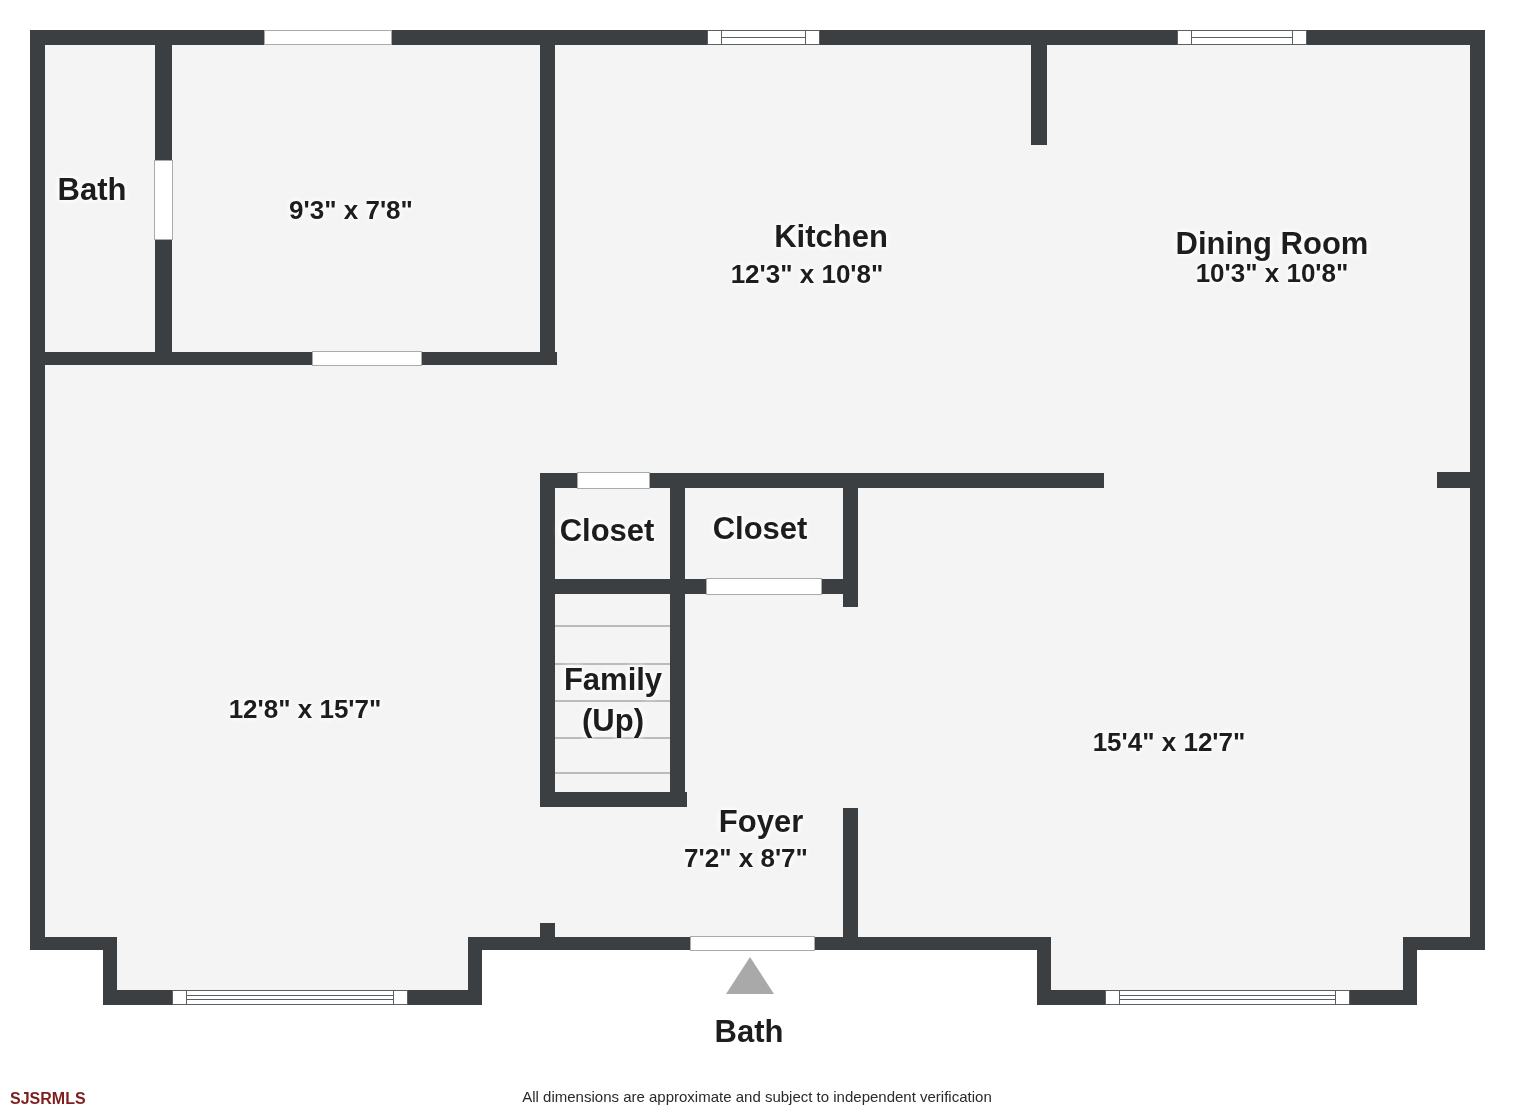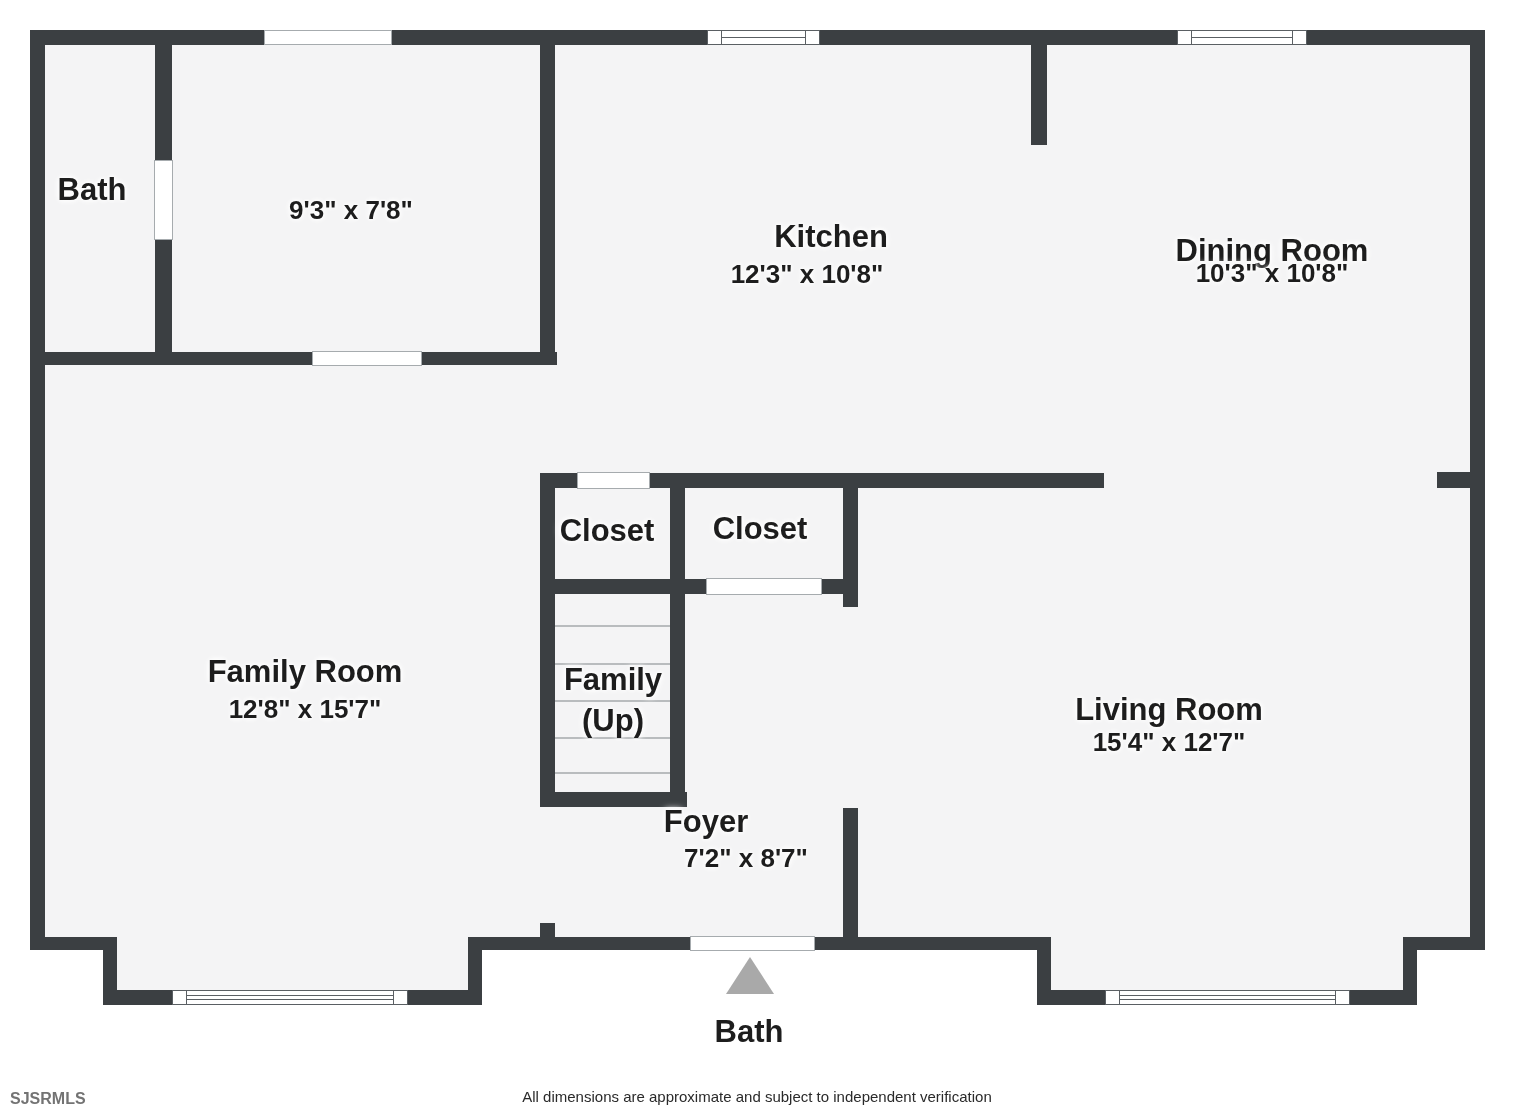--- a/index.html
+++ b/index.html
@@ -19,21 +19,21 @@
   .window .gl{position:absolute;left:14px;right:14px;height:1px;background:var(--window-border);}
   .window .gl.t{top:4px;} .window .gl.b{bottom:4px;} .window .gl.m{top:6px;}
   .tread{position:absolute;left:555px;width:115px;height:2px;background:var(--tread);}
   .lbl{position:absolute;transform:translate(-50%,-50%);font-weight:bold;color:var(--text);
        white-space:nowrap;text-shadow:0 0 4px #fff,0 0 6px #fff,0 0 8px #fff;}
   .lbl.name{font-size:31px;}
   .lbl.dims{font-size:26px;}
   .entry-arrow{position:absolute;left:750px;top:957px;transform:translateX(-50%);
        width:0;height:0;border-left:24px solid transparent;border-right:24px solid transparent;
        border-bottom:37px solid var(--entry-arrow);}
-  .footer-brand{position:absolute;left:10px;top:1090px;font-weight:bold;font-size:16px;color:#737373;}
+  .footer-brand{position:absolute;left:10px;top:1090px;font-weight:bold;font-size:16px;color:#7f1d1d;}
   .footer-note{position:absolute;left:757px;top:1096px;transform:translate(-50%,-50%);
        font-size:15px;color:#2a2a2a;}
 </style>
 </head>
 <body>
 
 <div class="plan">
 
   <div class="floor" style="left:30px;top:30px;width:1455px;height:920px;"></div>
   <div class="floor" style="left:103px;top:945px;width:379px;height:60px;"></div>
@@ -101,31 +101,29 @@
     <span class="cap l"></span>
     <span class="cap r"></span>
     <span class="gl t"></span>
     <span class="gl b"></span>
   </div>
 
   <div class="lbl name" style="left:92px;top:190px;">Bath</div>
   <div class="lbl dims" style="left:351px;top:210px;">9'3" x 7'8"</div>
   <div class="lbl name" style="left:807px;top:237px;margin-left:24px;">Kitchen</div>
   <div class="lbl dims" style="left:807px;top:274px;">12'3" x 10'8"</div>
-  <div class="lbl name" style="left:1272px;top:251px;">Dining Room</div>
+  <div class="lbl name" style="left:1272px;top:244px;">Dining Room</div>
   <div class="lbl dims" style="left:1272px;top:273px;">10'3" x 10'8"</div>
-  <div class="lbl name" style="left:305px;top:672px;">Family Room</div>
   <div class="lbl dims" style="left:305px;top:709px;">12'8" x 15'7"</div>
   <div class="lbl name" style="left:607px;top:531px;">Closet</div>
   <div class="lbl name" style="left:760px;top:529px;">Closet</div>
   <div class="lbl name" style="left:613px;top:680px;">Family</div>
   <div class="lbl name" style="left:613px;top:721px;">(Up)</div>
-  <div class="lbl name" style="left:1169px;top:710px;">Living Room</div>
   <div class="lbl dims" style="left:1169px;top:742px;">15'4" x 12'7"</div>
-  <div class="lbl name" style="left:706px;top:822px;">Foyer</div>
+  <div class="lbl name" style="left:761px;top:822px;">Foyer</div>
   <div class="lbl dims" style="left:746px;top:858px;">7'2" x 8'7"</div>
   <div class="lbl name" style="left:749px;top:1032px;">Bath</div>
 
   <div class="entry-arrow"></div>
 
   <div class="footer-brand">SJSRMLS</div>
   <div class="footer-note">All dimensions are approximate and subject to independent verification</div>
 
 </div>
 

